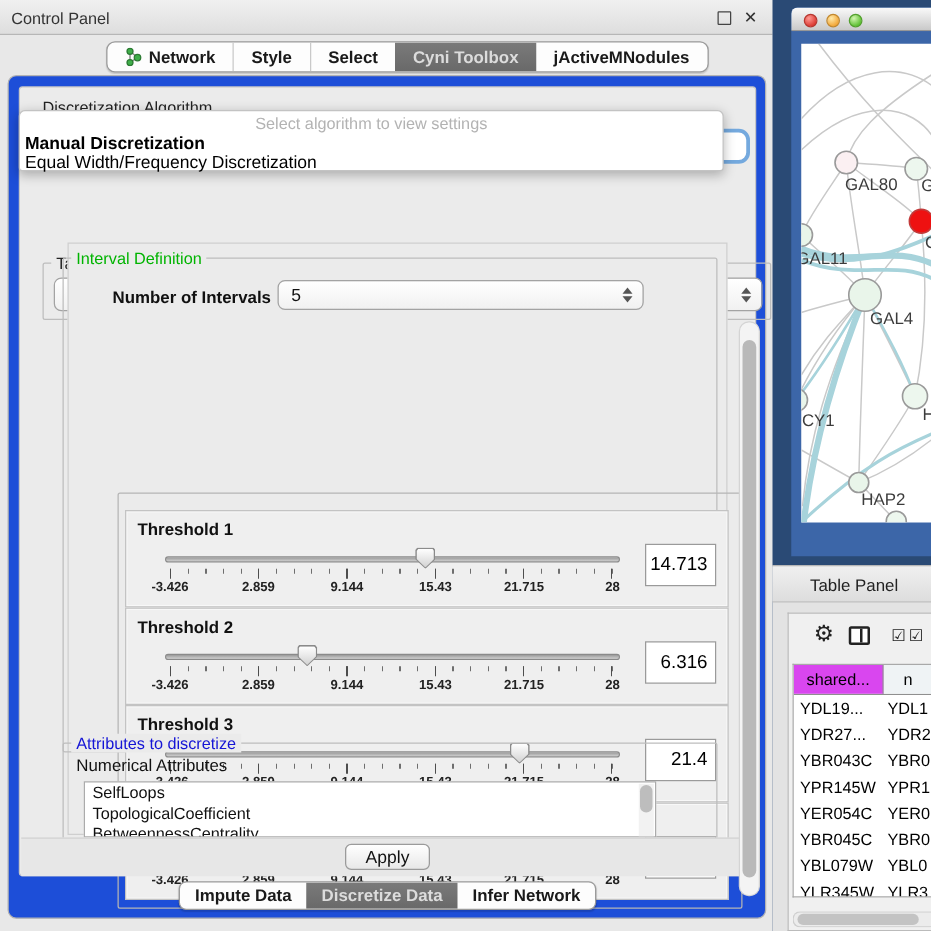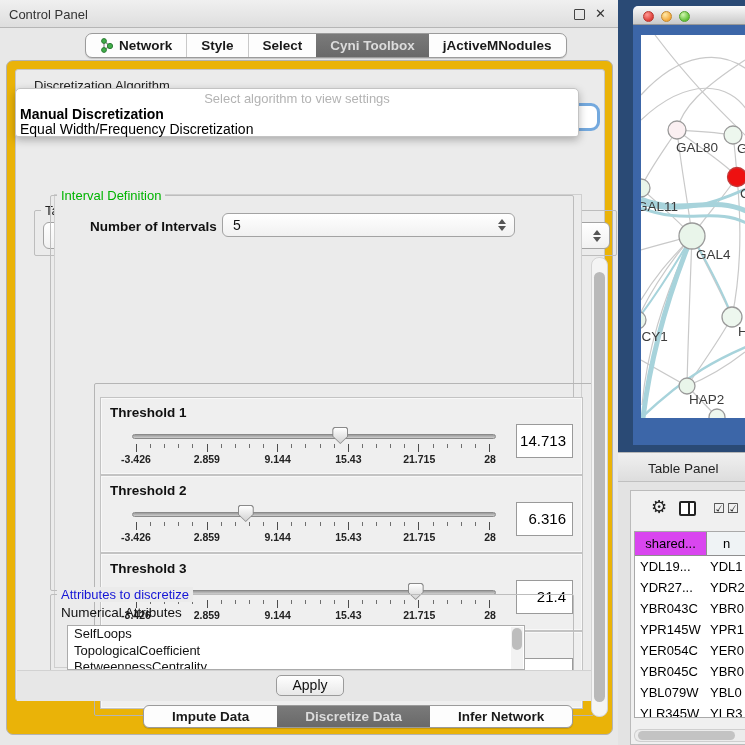--- a/index.html
+++ b/index.html
@@ -20,21 +20,21 @@
   #top-tabs { position:absolute; left:85px; top:33px; height:25px; display:flex; align-items:stretch;
     background:#fdfdfd; border:1px solid #9b9b9b; border-radius:7px; overflow:hidden;
     box-shadow:0 1px 1px rgba(0,0,0,.15); }
   .tab { display:flex; align-items:center; gap:5px; padding:0 14px; font-size:13.5px; font-weight:bold; color:#1a1a1a; white-space:nowrap; }
   .tab + .tab { border-left:1px solid #c9c9c9; }
   .tab.selected { background:linear-gradient(#7a7a7a,#696969); color:#dcdcdc; border-left:none; }
   .tab.selected + .tab { border-left:none;justify-content:center; }
 
   
   #outer-panel { position:absolute; left:6px; top:60px; width:607px; height:675px;
-    background:#eab308; border:1px solid #b3b3b3; border-radius:7px; }
+    background:#1d4ed8; border:1px solid #b3b3b3; border-radius:7px; }
   #algo-panel { position:absolute; left:8px; top:8px; width:590px; height:632px;
     background:#ebebeb; border:1px solid #c6c6c6; border-radius:3px; }
 
   
   .group { position:absolute; border:1px solid #bdbdbd; border-radius:2px; }
   .group > .group-label { position:absolute; top:-8px; left:6px; background:#ebebeb; padding:0 4px; font-size:13px; line-height:15px; white-space:nowrap; }
   .label-green { color:#00b400; }
   .label-blue  { color:#1515d6; }
 
   #discretization-label { position:absolute; left:18px; top:8px; font-size:13px; color:#222; z-index:5; }
@@ -61,21 +61,21 @@
   .spin i { width:0; height:0; border-left:4px solid transparent; border-right:4px solid transparent; }
   .spin .up { border-bottom:5px solid #555; }
   .spin .dn { border-top:5px solid #555; }
   #table-data-combo { left:8px; top:11px; width:567px; height:27px; }
 
   
   #settings-panel { position:absolute; left:38px; top:124px; width:528px; height:474px;
     background:#ebebeb; border:1px solid #cfcfcf; }
 
   
-  #interval-group { left:34px; top:125px; width:524px; height:396px; }
+  #interval-group { left:34px; top:136px; width:524px; height:396px; }
   #noi-label { position:absolute; left:39px; top:23px; font-size:13.5px; font-weight:bold; color:#111;text-align:right; }
   #noi-combo { left:171px; top:17px; width:293px; height:24px; }
   #thresholds-group { left:43px; top:187px; width:500px; height:333px; border-color:#b5b5b5; }
 
   .threshold-box { position:absolute; left:5px; width:483px; height:78px;
     background:#efefef; border:1px solid #c3c3c3; box-shadow:inset 0 0 0 1px #f8f8f8; }
   .threshold-label { position:absolute; left:9px; top:7px; font-size:13.5px; font-weight:bold; color:#111; }
   .slider-strip { position:absolute; left:35px; top:0; width:354px; height:78px; }
   .slider-track { position:absolute; left:-4px; right:-6px; top:36px; height:5px;
     background:linear-gradient(#9a9a9a,#cfcfcf); border:1px solid #8a8a8a; border-radius:3px; }
@@ -109,21 +109,21 @@
 
   
   #main-scrollbar { position:absolute; left:584px; top:196px; width:17px; height:460px;
     background:#f4f4f4; border:1px solid #d4d4d4; border-radius:8px; }
   #main-scroll-thumb { position:absolute; left:2px; top:14px; width:11px; height:430px; background:#b9b9b9; border-radius:6px; }
 
   
   #bottom-tabs { position:absolute; left:143px; top:705px; height:23px; display:flex;
     background:#fdfdfd; border:1px solid #9b9b9b; border-radius:6px; overflow:hidden;
     box-shadow:0 1px 1px rgba(0,0,0,.15); z-index:20; }
-  #bottom-tabs .tab { padding:0 28px; font-size:13.5px; }
+  #bottom-tabs .tab { padding:0 12px; font-size:13.5px; }
 
   
   #right-region { position:absolute; left:618px; top:0; width:127px; height:745px; background:#2a4a75; }
   #right-lower { position:absolute; left:0; top:452px; width:127px; height:293px; background:#e3e3e3; }
 
   #net-window { position:absolute; left:15px; top:6px; width:112px; height:439px; background:#3c66a8; border-radius:5px 0 0 0; }
   #net-titlebar { position:absolute; left:0; top:0; width:100%; height:19px;
     background:linear-gradient(#fafafa,#c9c9c9); border-bottom:1px solid #979797; border-radius:5px 0 0 0; }
   .traffic { position:absolute; top:5px; width:11px; height:11px; border-radius:50%; }
   #tl-red    { left:10px; background:radial-gradient(circle at 35% 30%,#ff9a94,#dd3f38 70%); border:1px solid #b63730; }

